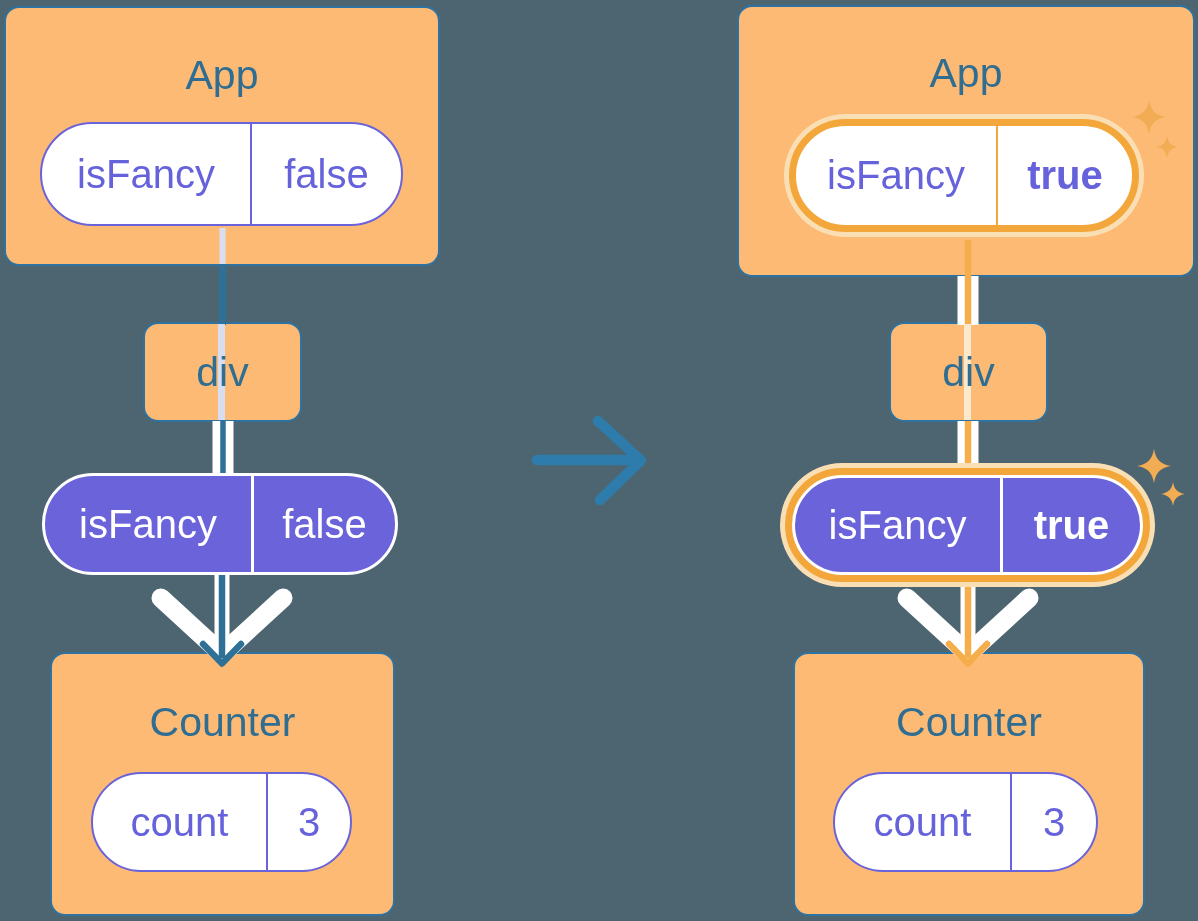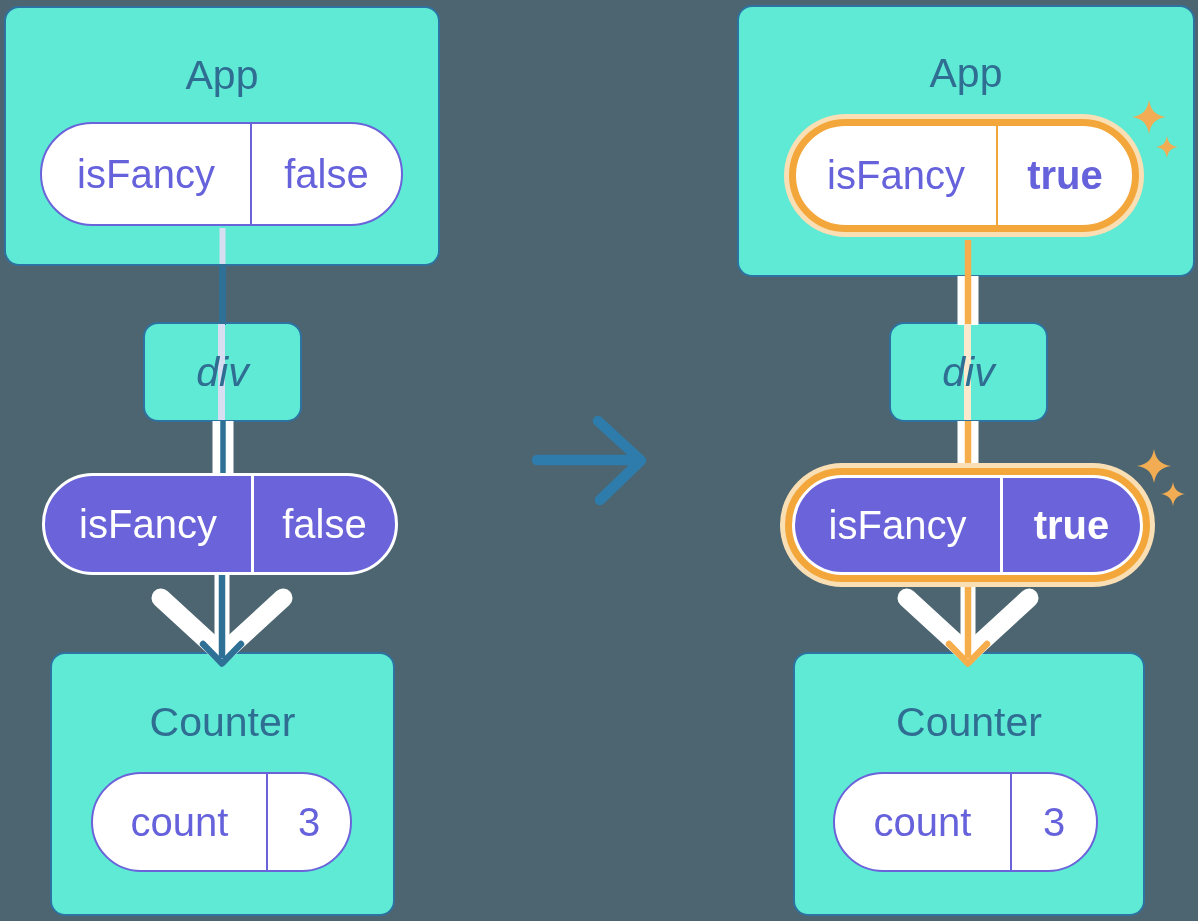--- a/index.html
+++ b/index.html
@@ -2,21 +2,21 @@
 <html><head>
 <meta charset="utf-8">
 <style>
   html,body{margin:0;padding:0;background:#4C6570;}
   .stage{
     position:relative;width:1198px;height:921px;overflow:hidden;
     background:#4C6570;
     font-family:"Liberation Sans", sans-serif;
   }
   .card{
-    position:absolute;background:#5eead4;
+    position:absolute;background:#fdba74;
     border:2.5px solid #2E72A1;border-radius:15px;
     box-sizing:border-box;
   }
   .card-title{
     position:absolute;left:0;right:0;text-align:center;
     font-size:41px;font-weight:500;color:#2F6D92;line-height:44px;
   }
   
   .pill{
     position:absolute;display:flex;background:#fff;
@@ -60,21 +60,21 @@
     border-radius:47px;display:flex;overflow:hidden;
   }
   .core .cell{
     display:flex;align-items:center;justify-content:center;
     font-size:40px;color:#fff;
   }
   .core .cell.key{border-right:3px solid #fff;}
   .bold{font-weight:700;}
   .divbox-label{
     position:absolute;inset:0;display:flex;align-items:center;justify-content:center;
-    font-size:41px;font-weight:500;color:#2F6D92;z-index:2;font-style:italic;
+    font-size:41px;font-weight:500;color:#2F6D92;z-index:2;
   }
   .stripe{position:absolute;top:0;bottom:0;width:7px;z-index:1;}
   .wires{position:absolute;left:0;top:0;pointer-events:none;}
   .sparkle{position:absolute;}
 </style>
 </head>
 <body>
 
 <div class="stage">
 

